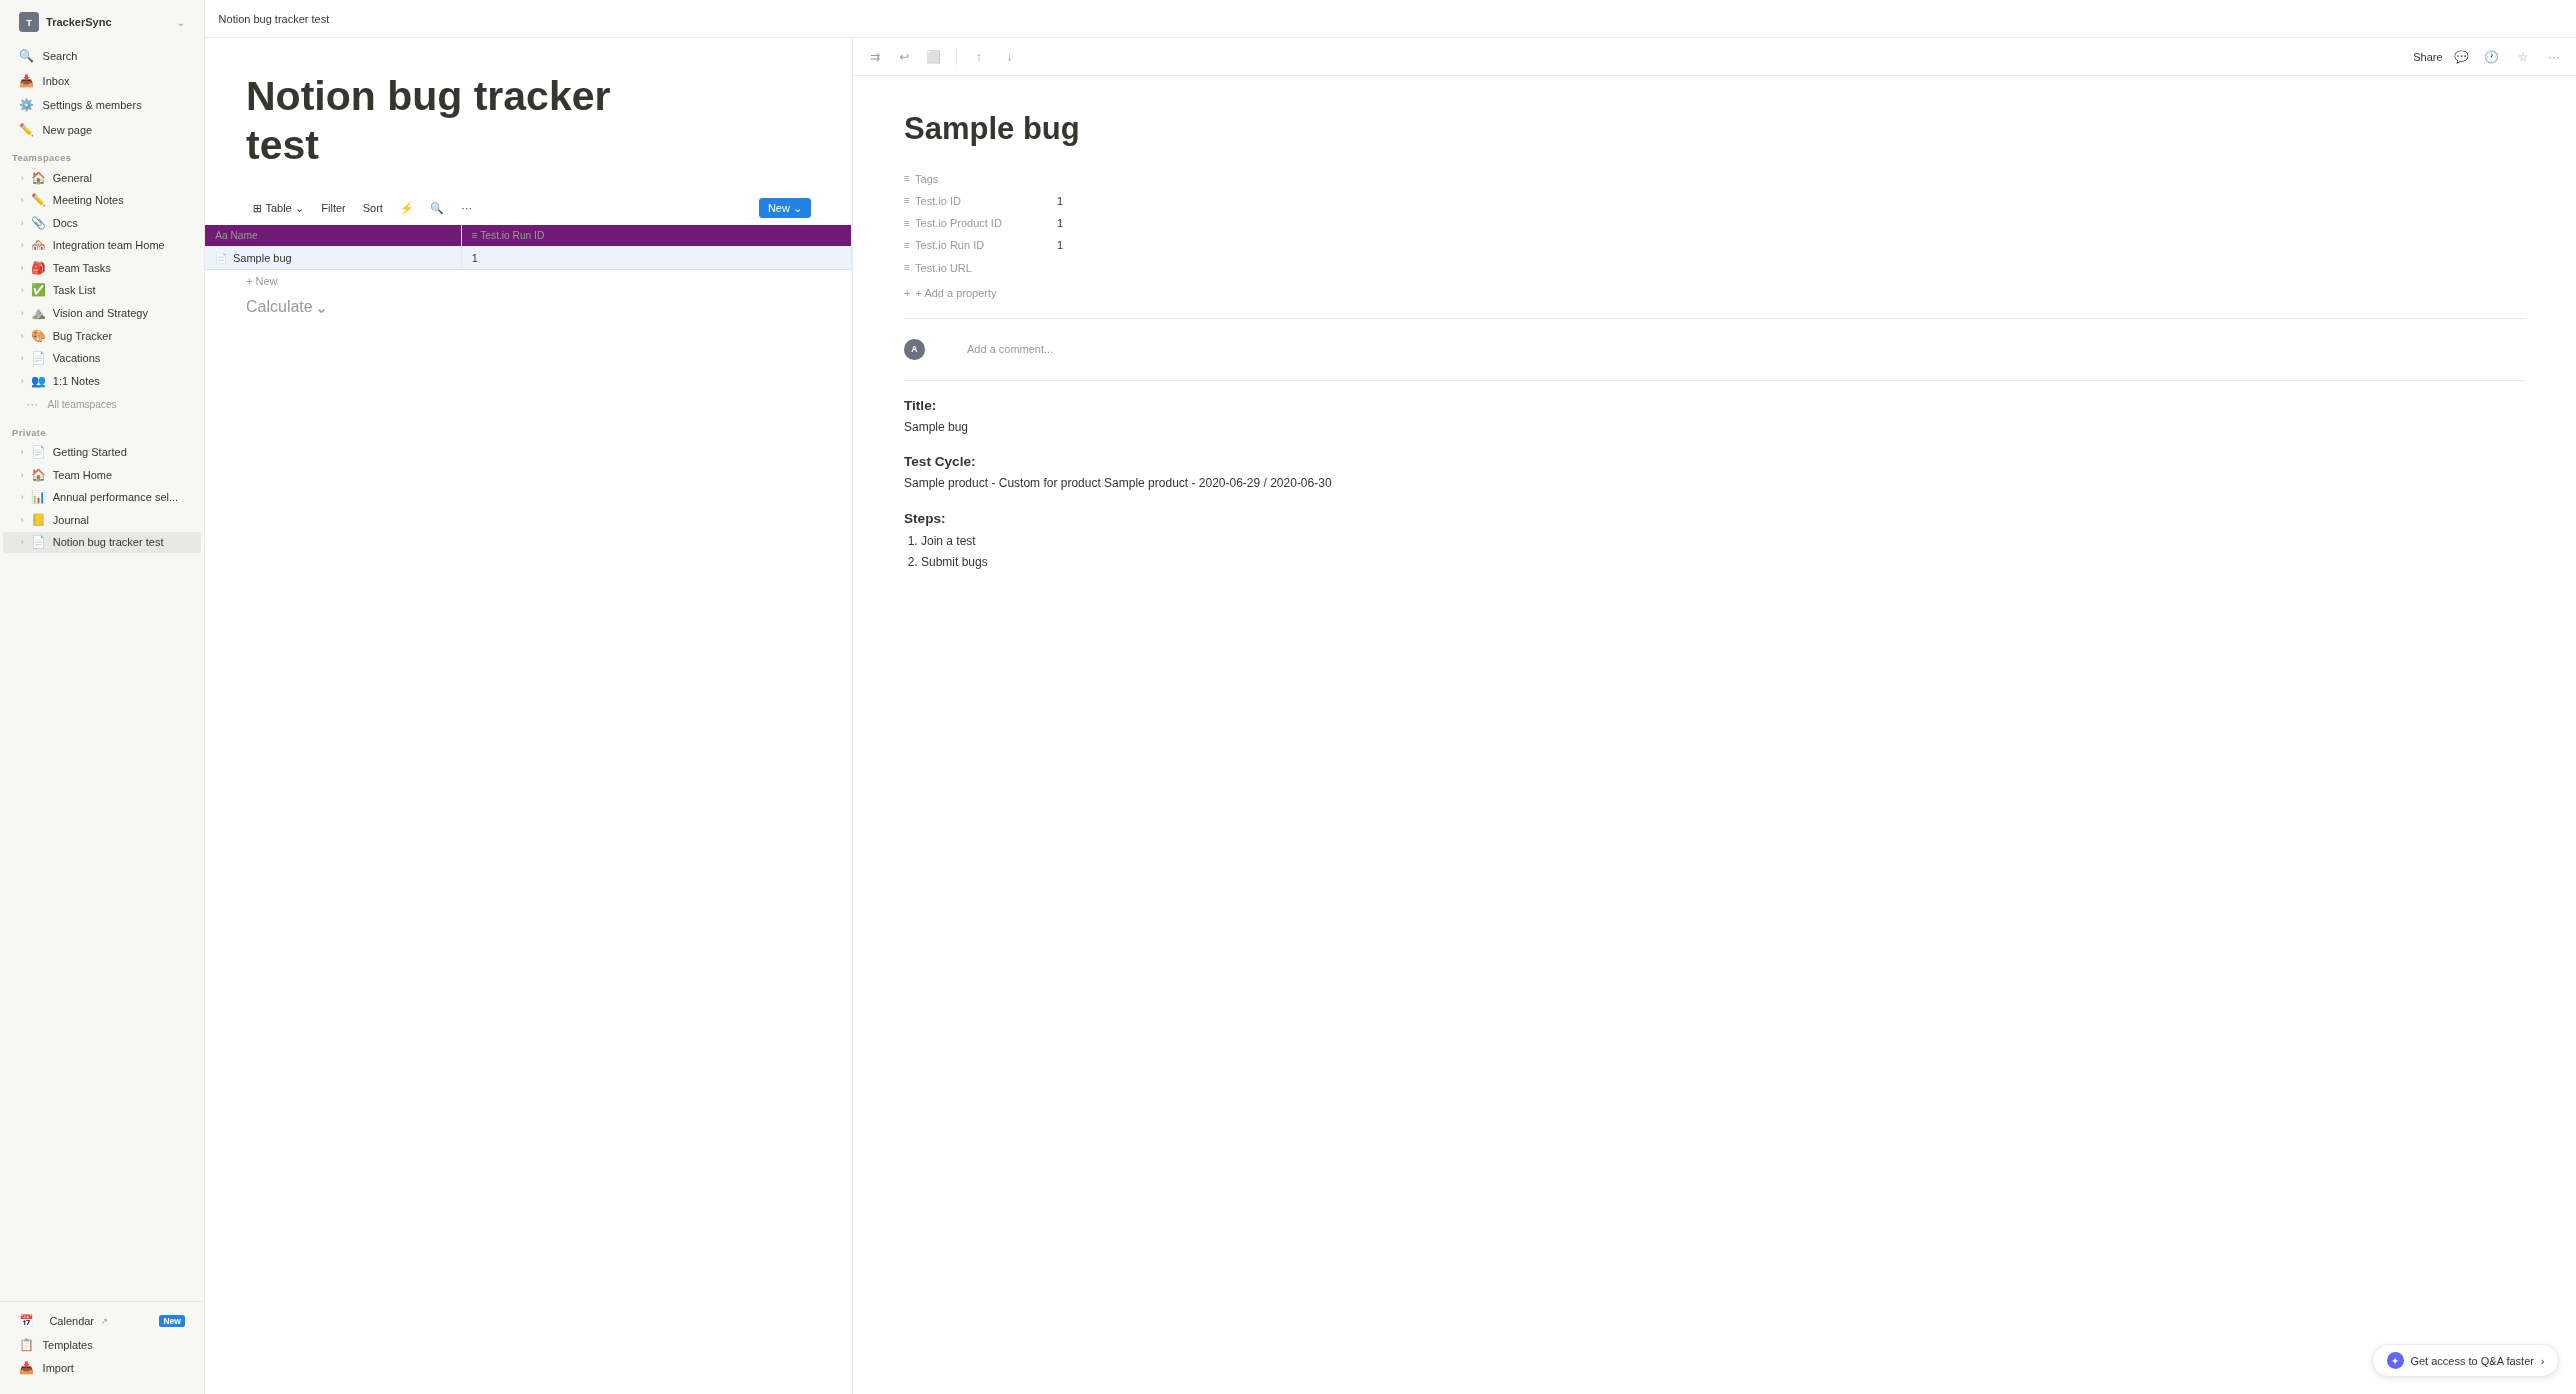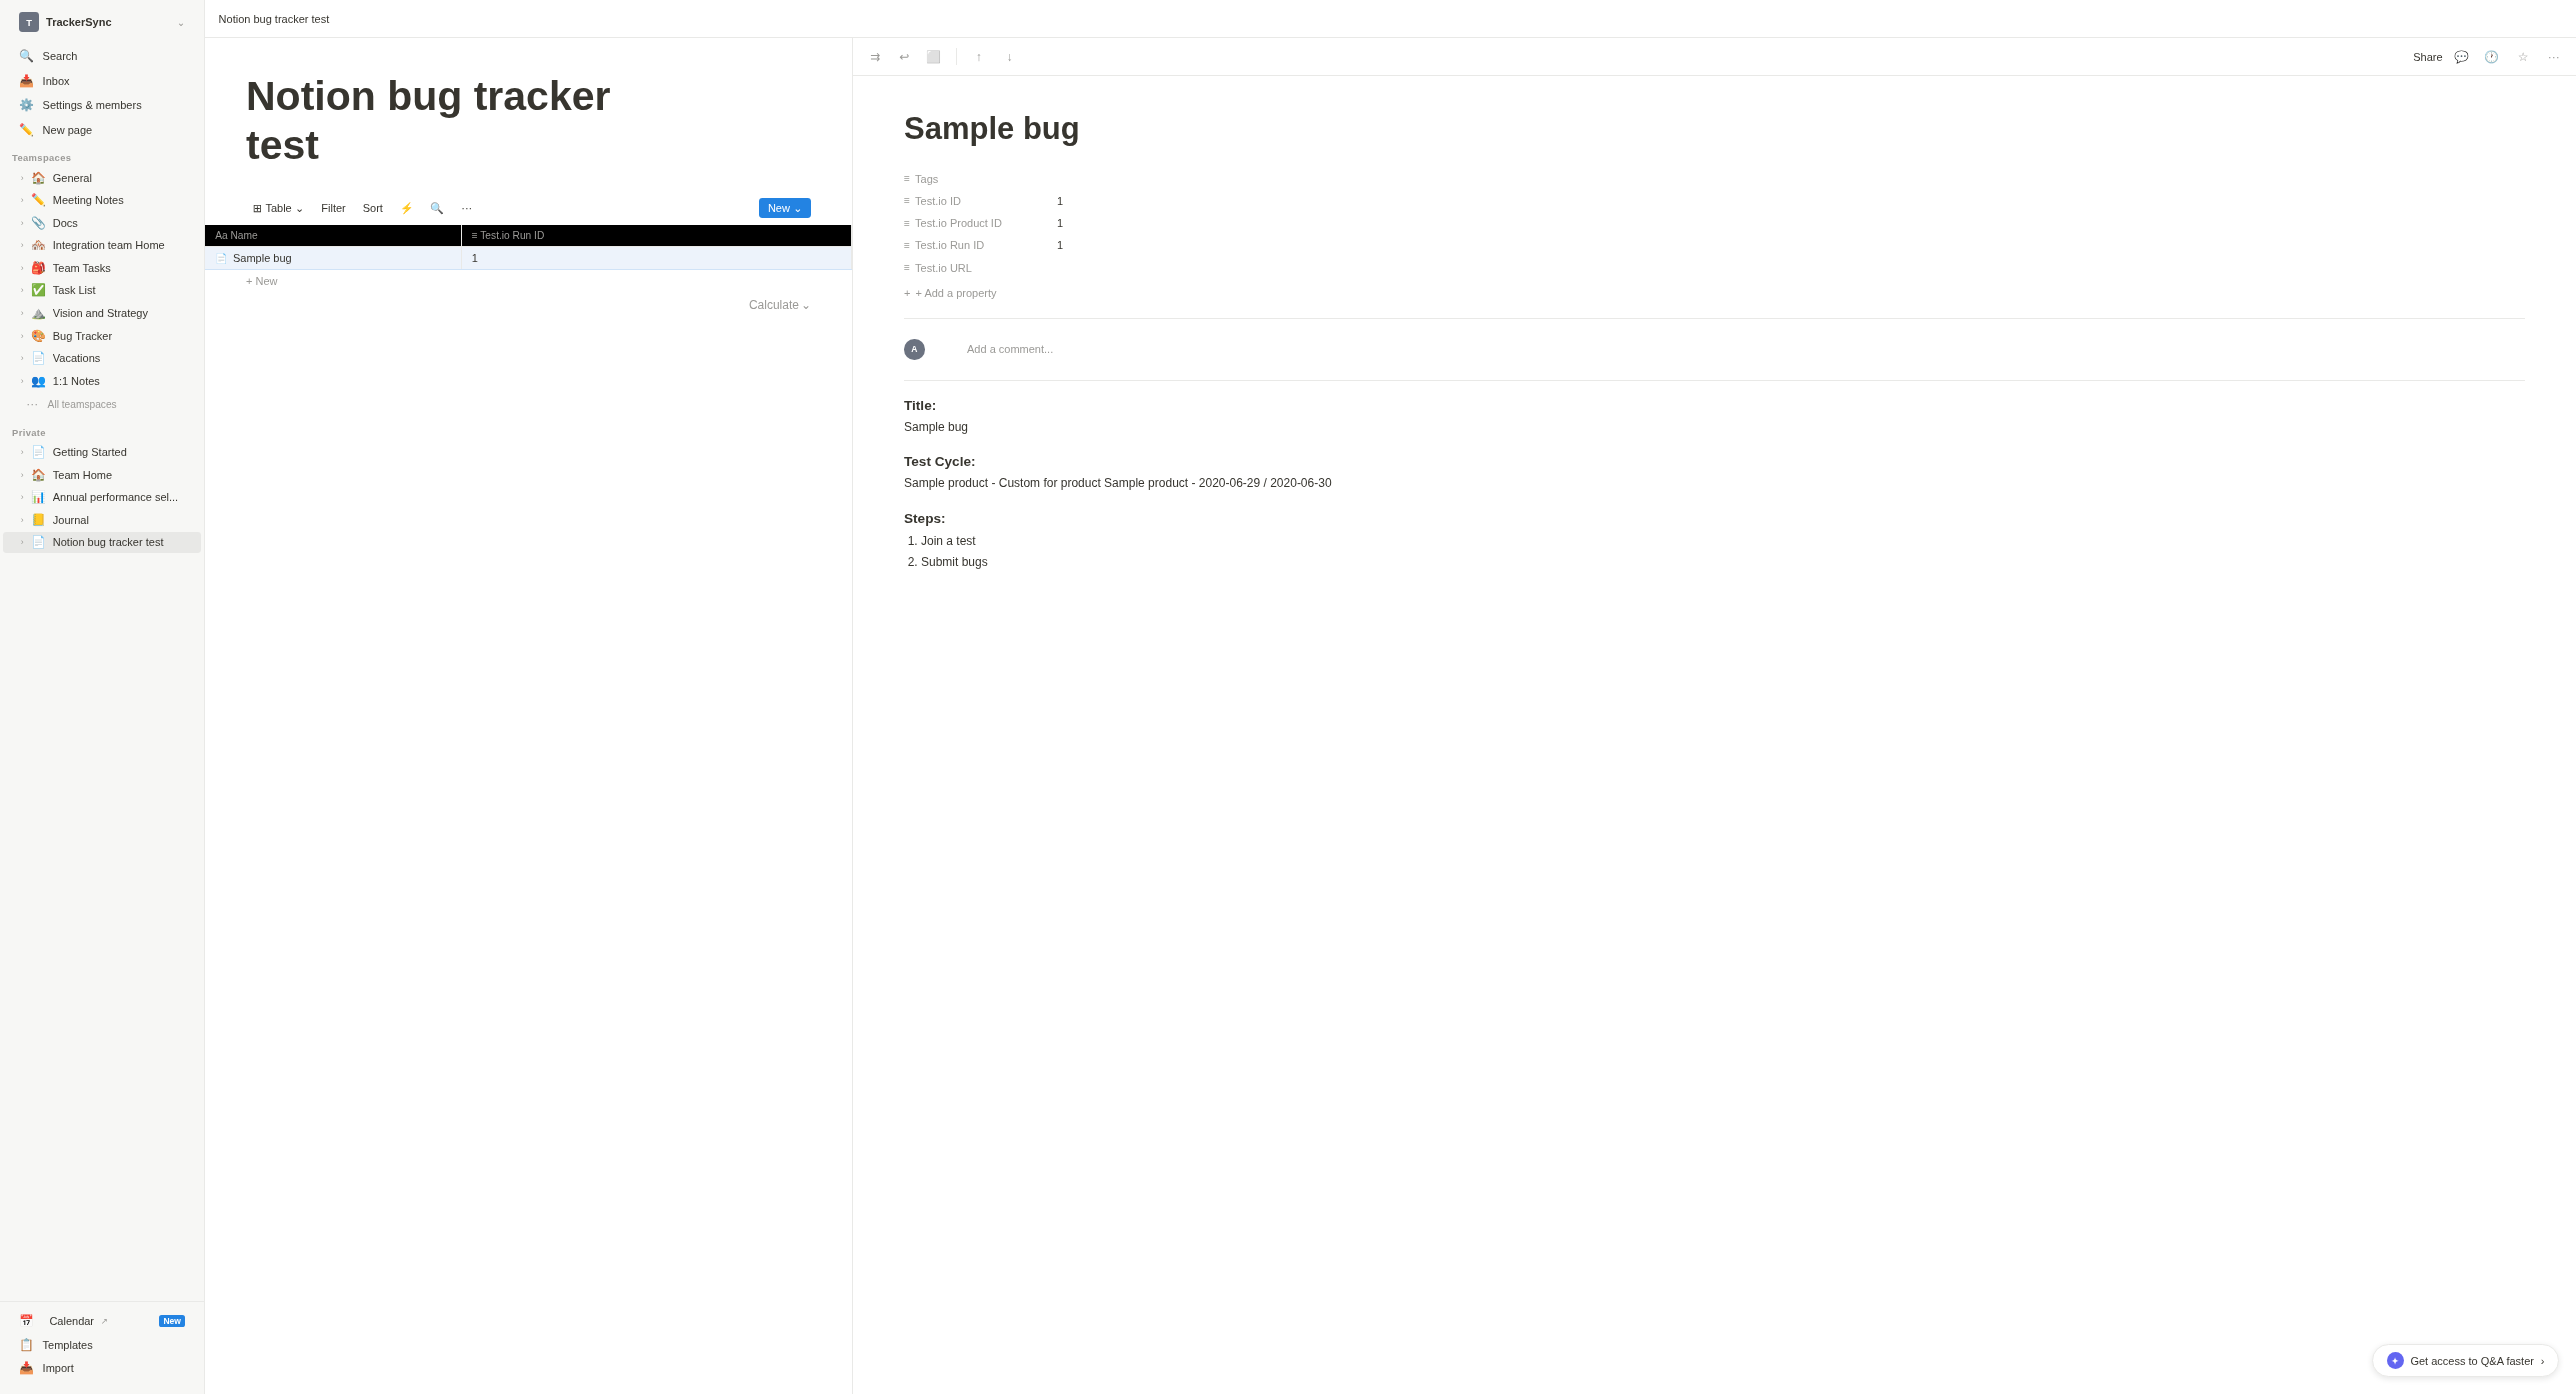--- a/index.html
+++ b/index.html
@@ -160,21 +160,21 @@
       display: flex;
       align-items: center;
       gap: 3.4px;
       margin-left: auto;
     }
 
     
     .db-table { flex: 1; overflow: auto; }
     table { width: 100%; border-collapse: collapse; font-size: 11px; }
     thead th {
-      background: #000000;
+      background: #701a75;
       border-bottom: 0.9px solid #e9e9e7;
       border-right: 0.9px solid #e9e9e7;
       padding: 5.1px 10.2px;
       text-align: left;
       font-weight: 500;
       color: #9b9a97;
       font-size: 10.2px;
       white-space: nowrap;
       position: sticky;
       top: 0;
@@ -197,27 +197,26 @@
       display: flex;
       align-items: center;
       gap: 5.1px;
       font-size: 11px;
       color: #9b9a97;
       cursor: pointer;
     }
 
     .calculate-row {
       padding: 5.1px 41px;
-      font-size: 12px;
+      font-size: 16px;
       color: #9b9a97;
       display: flex;
       align-items: center;
       gap: 2px;
       cursor: pointer;
-      justify-content: flex-end;
     }
 
     
     #detail-panel {
       flex: 1;
       display: flex;
       flex-direction: column;
       overflow: hidden;
       background: #fff;
     }

